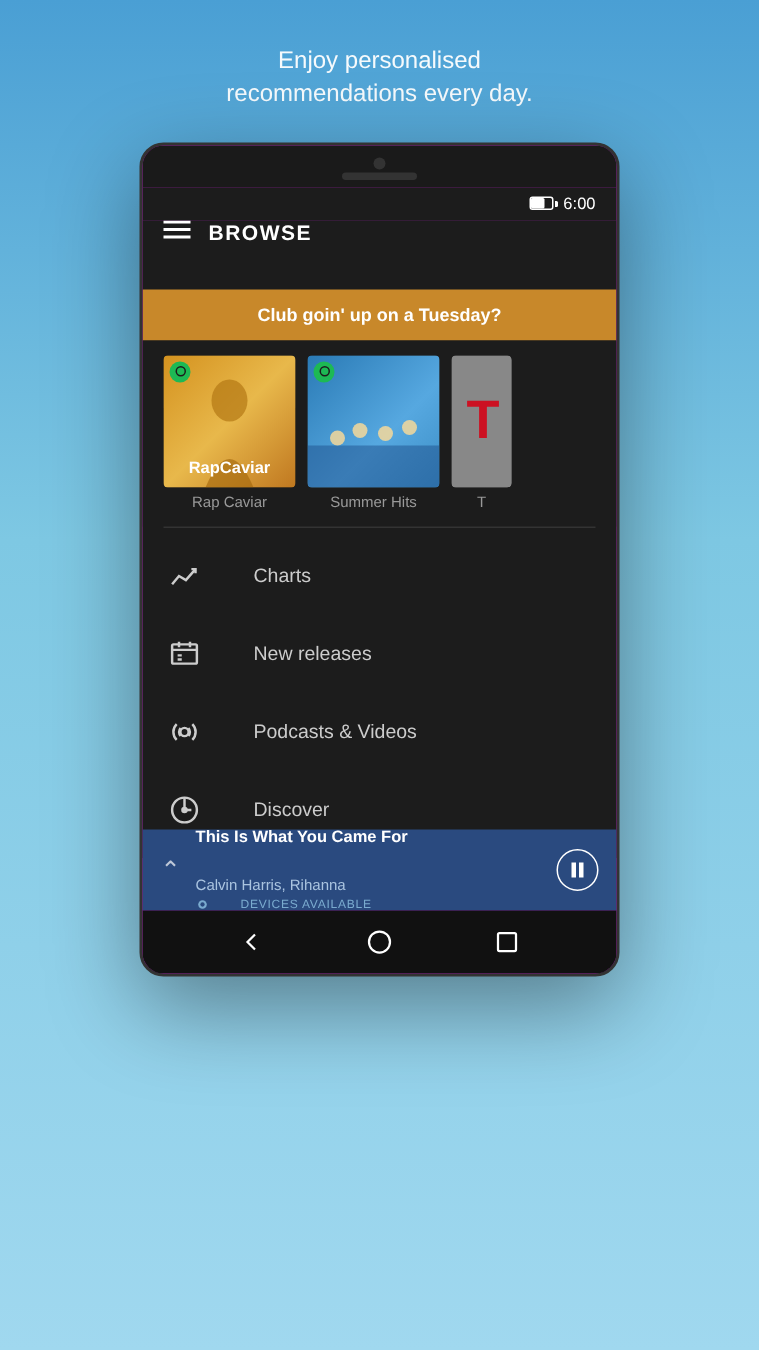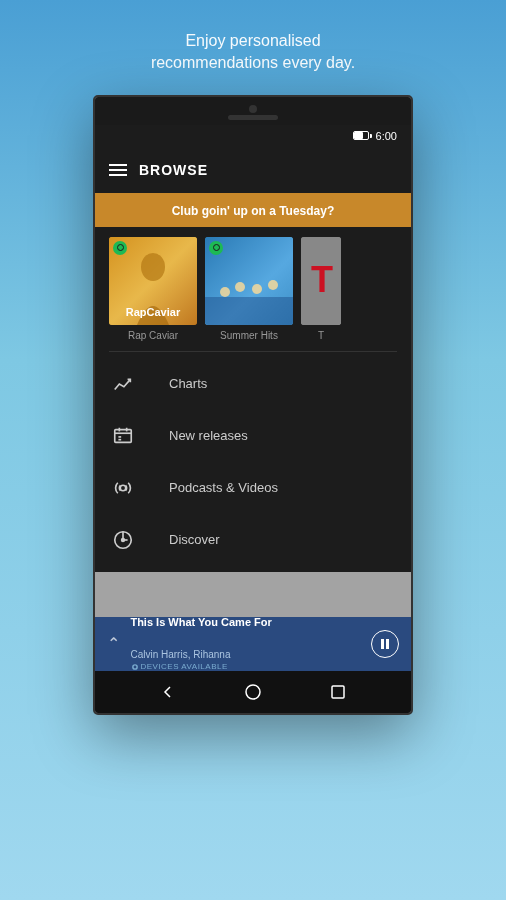--- a/index.html
+++ b/index.html
@@ -28,23 +28,23 @@
     .header-subtitle {
       font-size: 16px;
       font-weight: 400;
       line-height: 1.4;
       opacity: 0.95;
     }
 
     .phone-wrapper {
       position: relative;
       width: 320px;
-      height: 620px;
-      background: #a3a3a3;
-      border-radius: 5px;
+      height: 556px;
+      background: #a21caf;
+      border-radius: 16px;
       box-shadow: 0 20px 60px rgba(0,0,0,0.4);
       overflow: hidden;
       border: 2px solid #333;
     }
 
     .phone-top-bar {
       background: #1a1a1a;
       height: 28px;
       display: flex;
       align-items: center;
@@ -121,21 +121,20 @@
     .app-screen {
       background: #1c1c1c;
       flex: 1;
       overflow: hidden;
     }
 
     .nav-bar {
       background: #1c1c1c;
       height: 46px;
       display: flex;
-      align-items: center;
       padding: 0 14px;
       gap: 12px;
     }
     .hamburger-icon {
       display: flex;
       flex-direction: column;
       gap: 3px;
       cursor: pointer;
     }
     .hamburger-icon span {
@@ -322,21 +321,21 @@
       font-weight: 600;
     }
     .np-artist {
       color: #aac4e0;
       font-size: 10px;
       margin-top: 21px;
     }
     .np-devices {
       display: flex;
       align-items: center;
-      gap: 0;
+      gap: 20px;
       margin-top: 2px;
     }
     .np-devices-text {
       color: #7aabcf;
       font-size: 8px;
       letter-spacing: 0.5px;
     }
     .np-pause {
       width: 28px;
       height: 28px;

